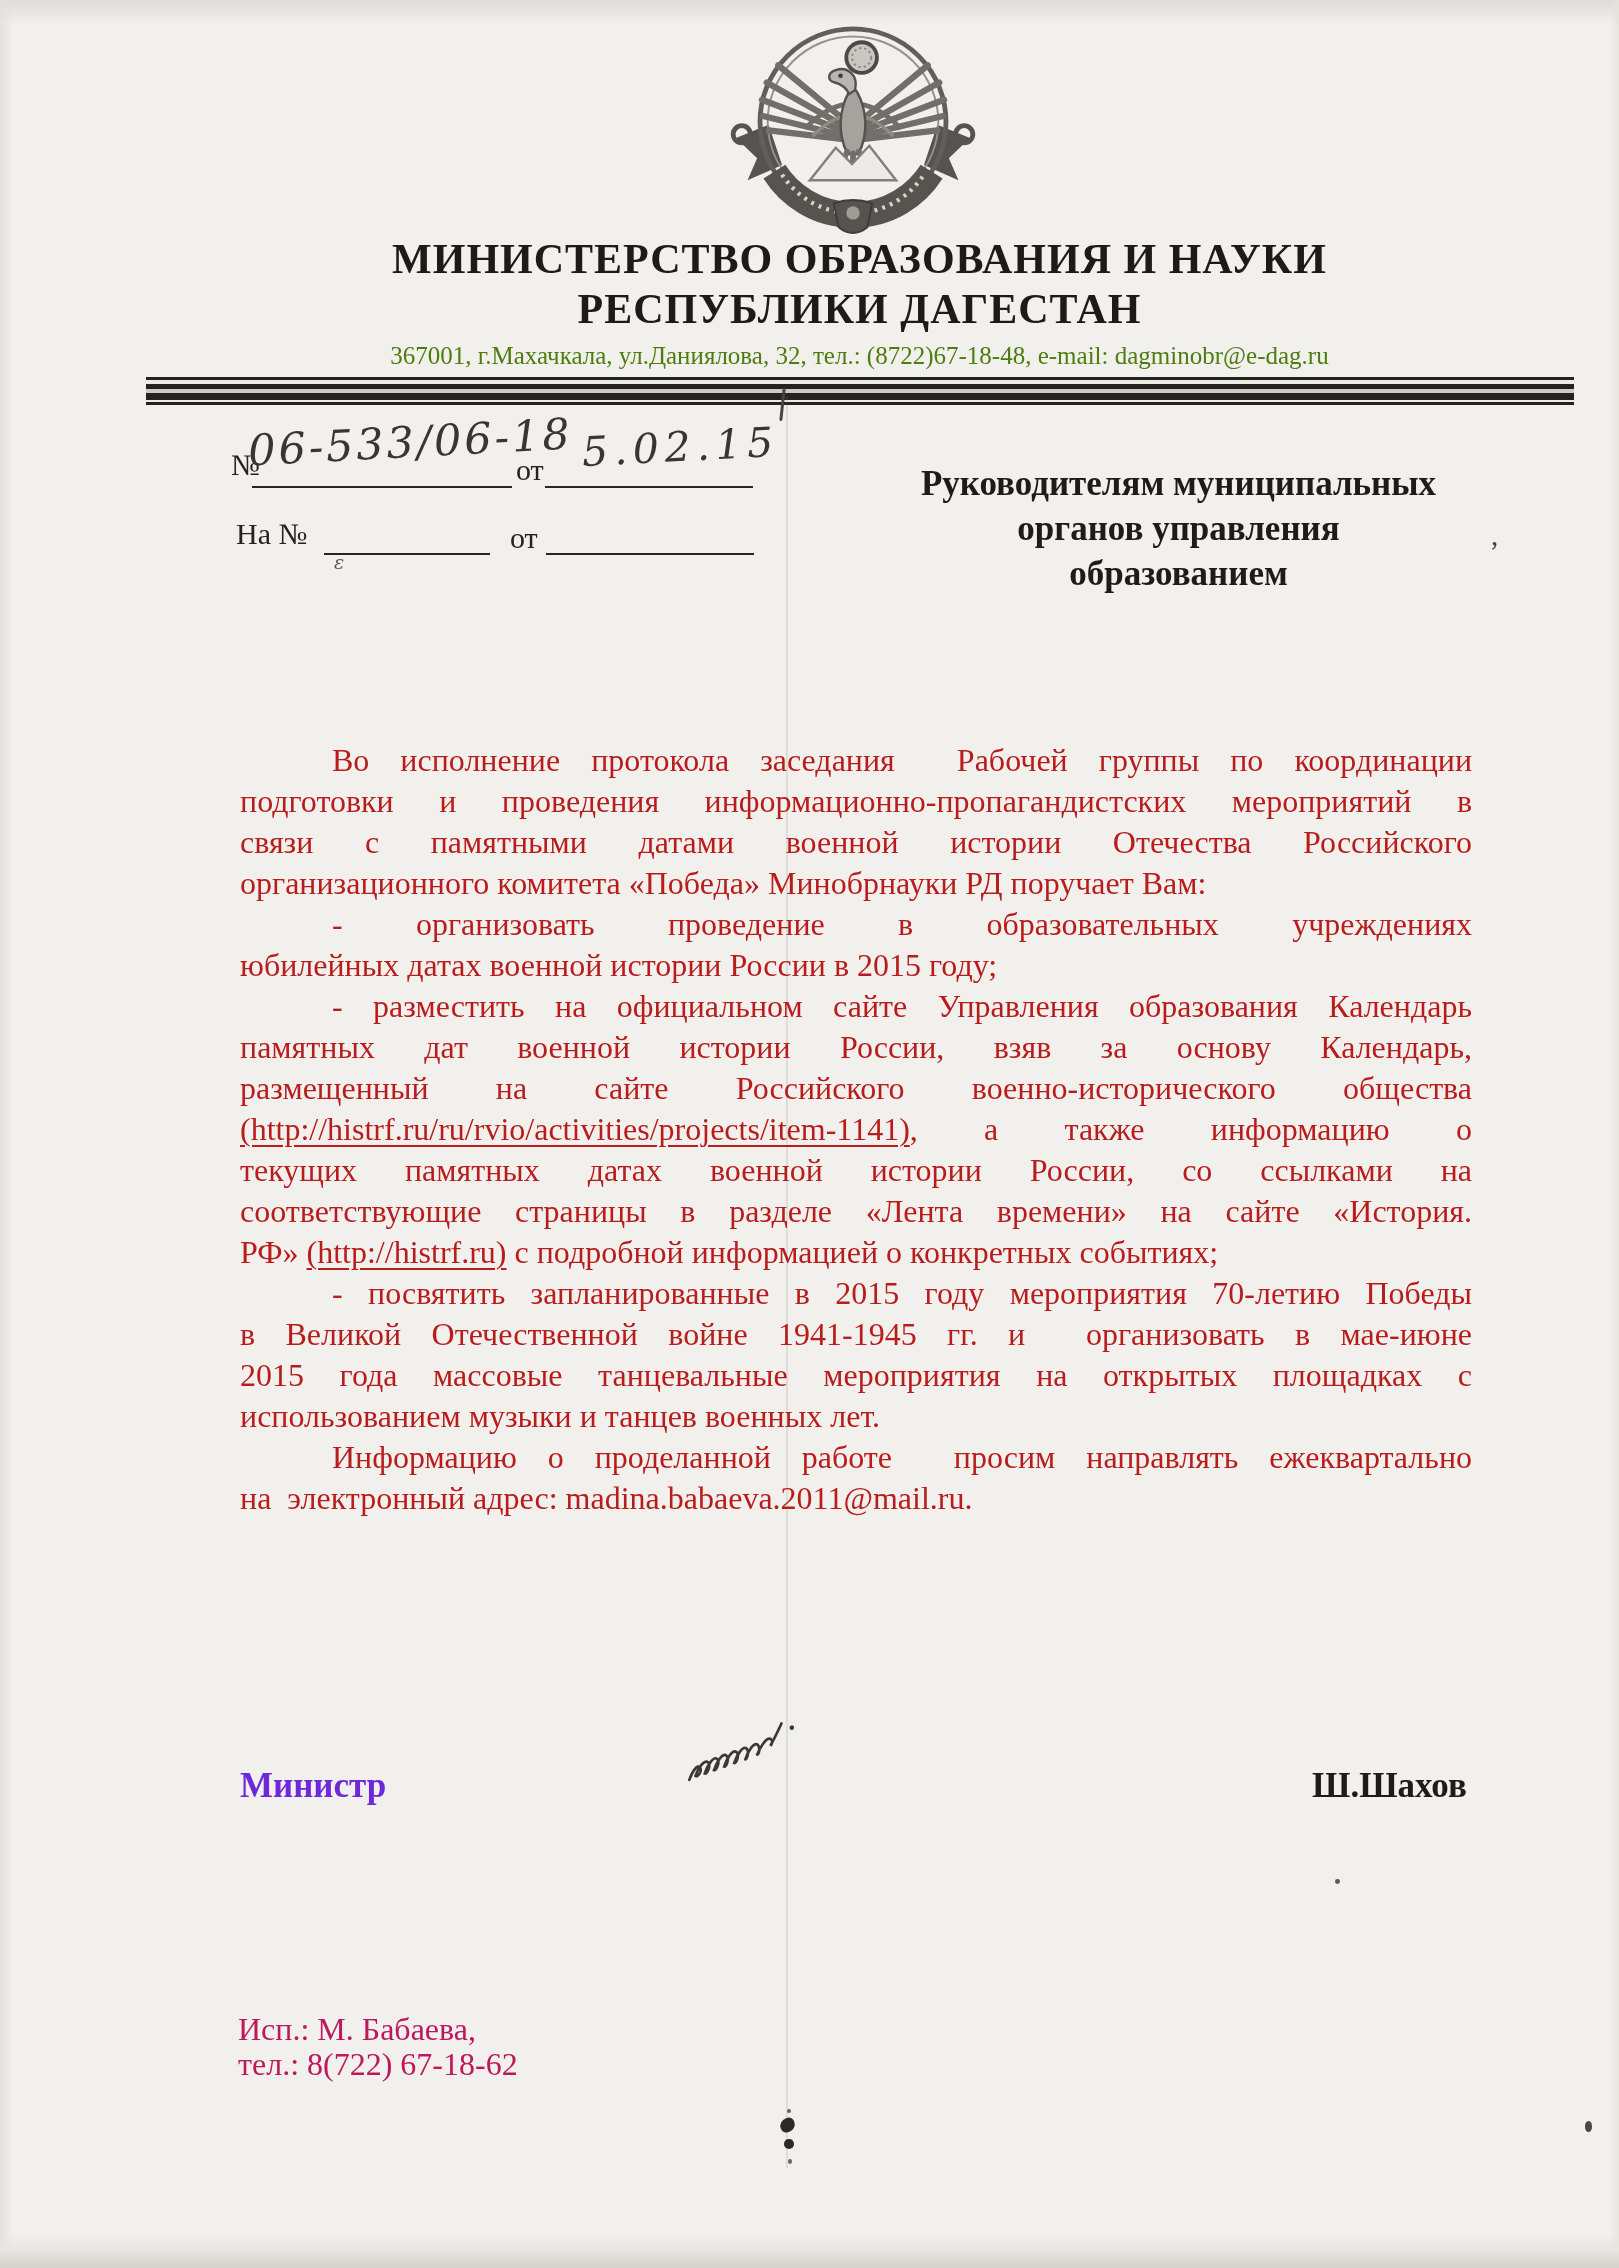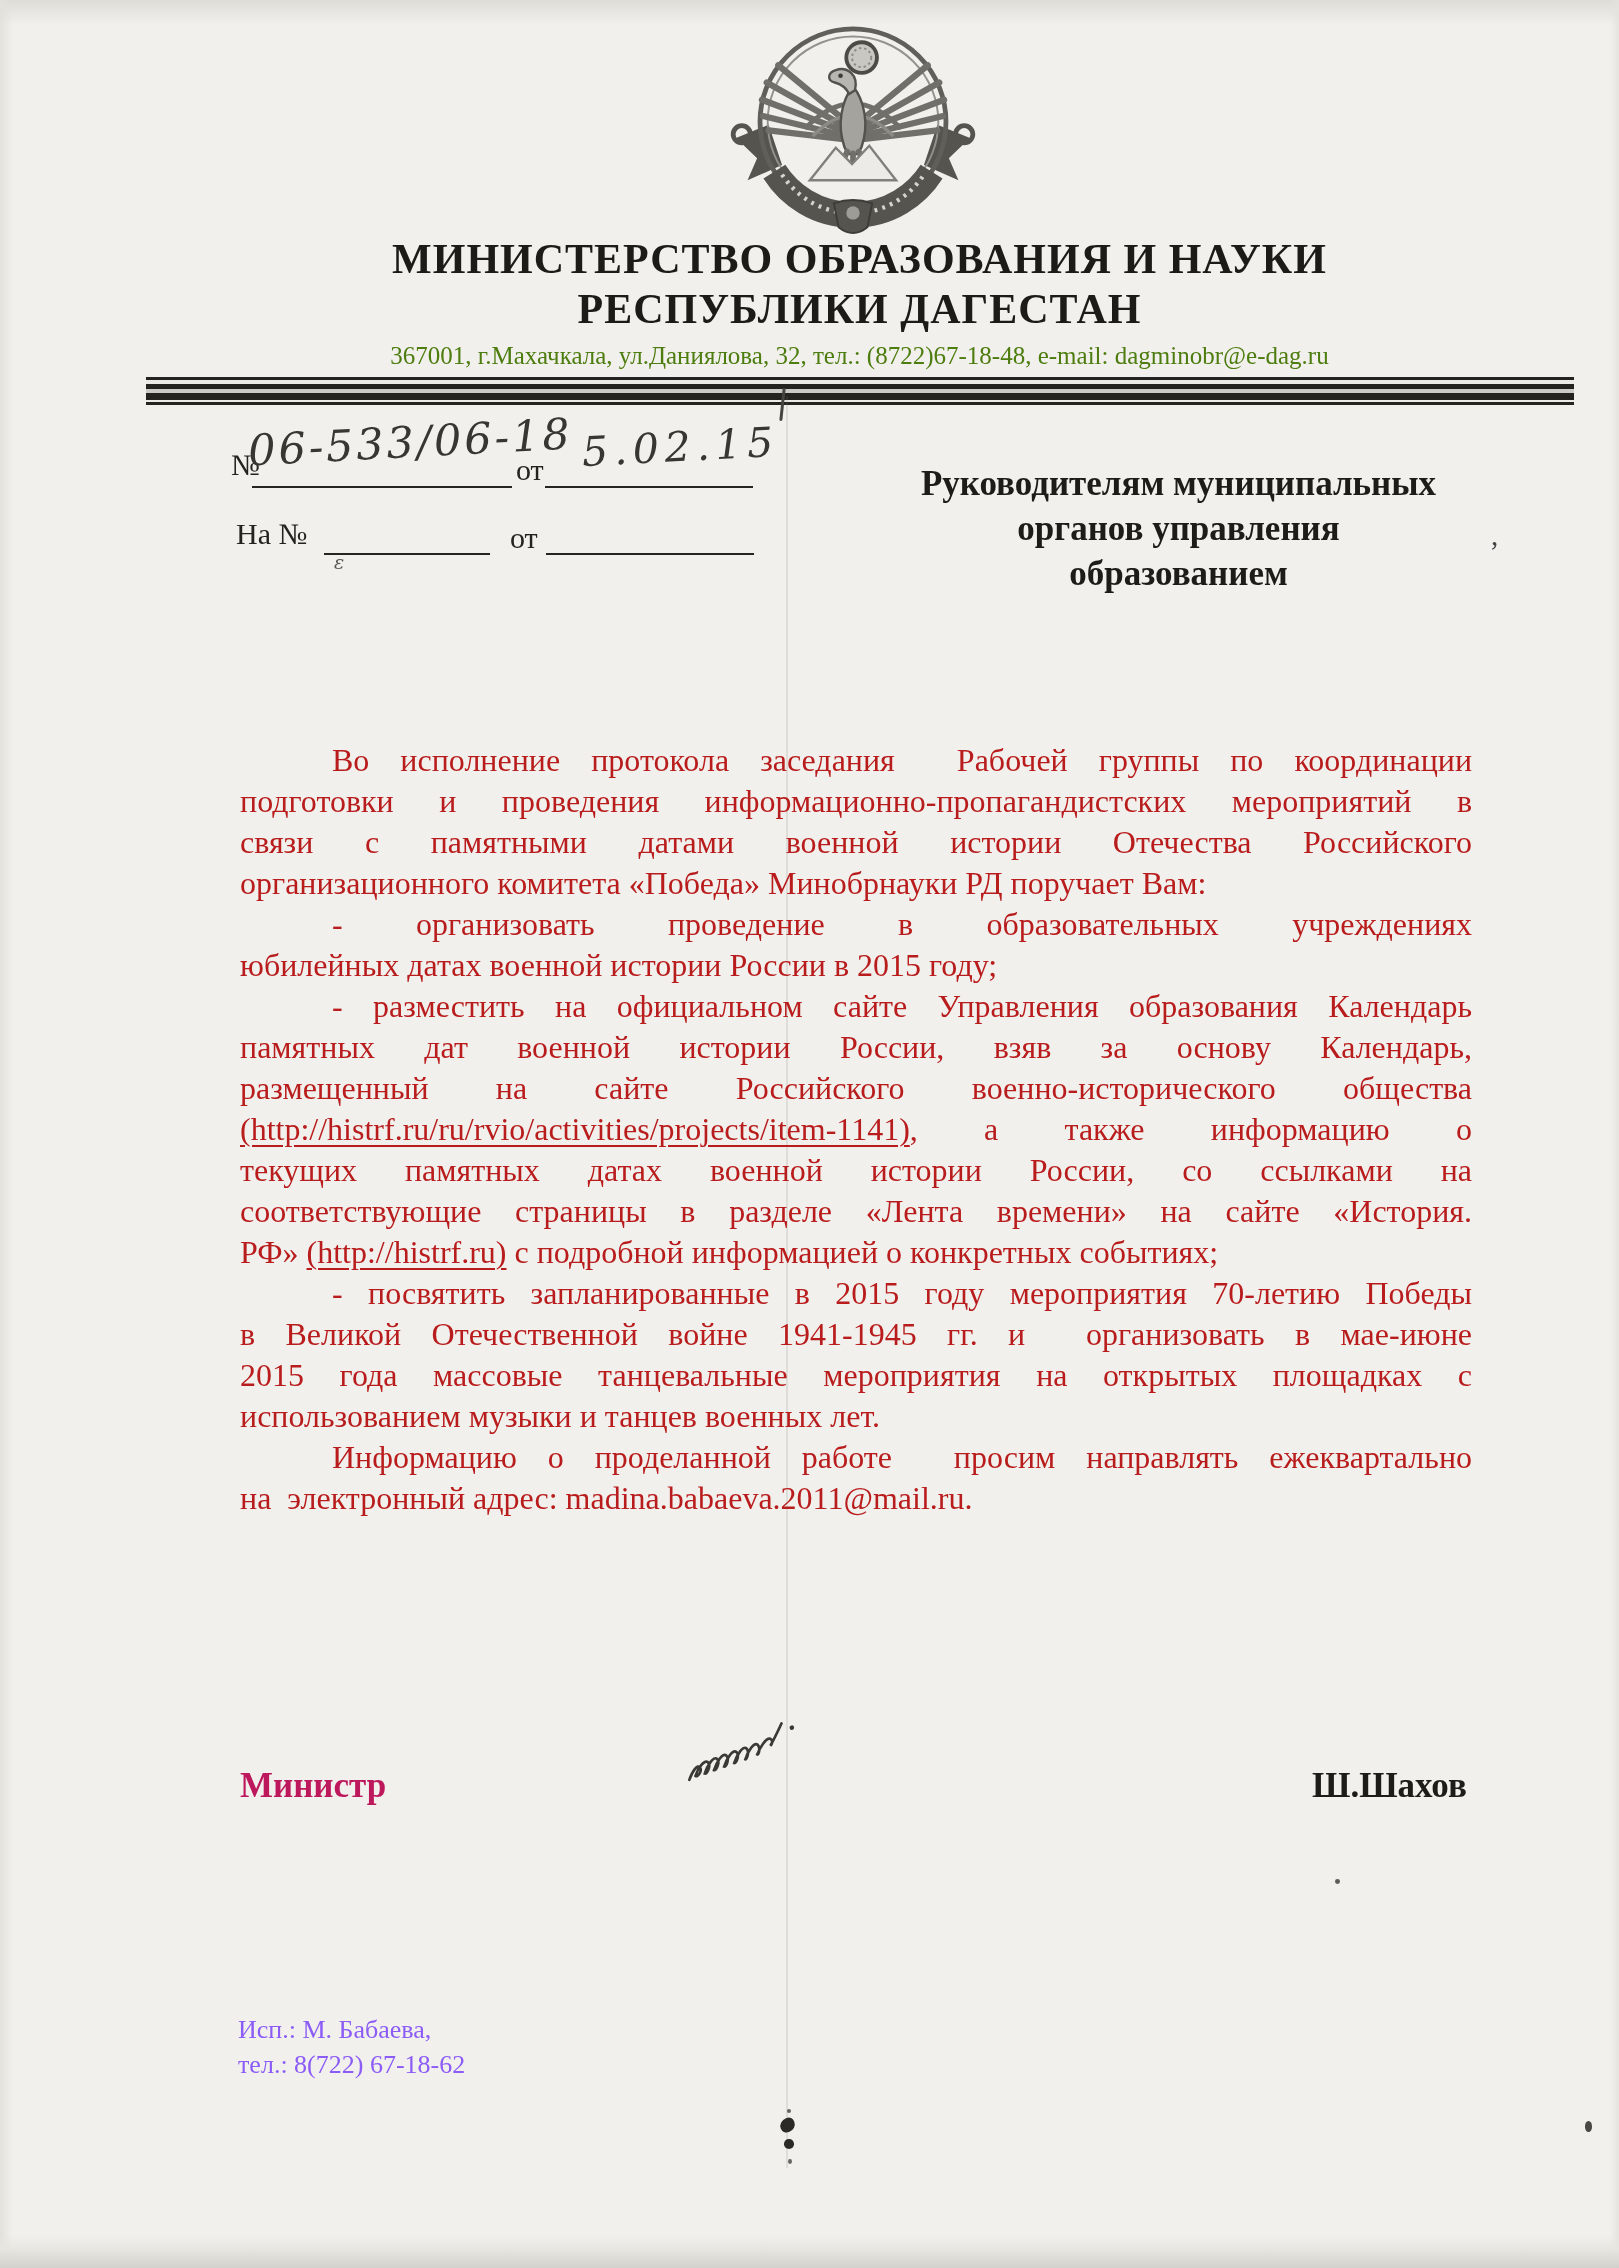--- a/index.html
+++ b/index.html
@@ -55,24 +55,24 @@
   
   .body-text{position:absolute;left:240px;top:740px;width:1232px;
     font-size:32px;color:#b91c1c;}
   .bl{height:41px;line-height:41px;text-align:justify;text-align-last:justify;
     white-space:nowrap;}
   .bl.last{text-align-last:left;}
   .bl.first{text-indent:92px;}
   .bl .u{text-decoration:underline;text-decoration-thickness:1.9px;text-underline-offset:4.8px;}
   
   .sig-squiggle{position:absolute;left:678px;top:1718px;transform:rotate(-9deg);}
-  .sig-role{position:absolute;left:240px;top:1766px;font-weight:bold;font-size:35px;color:#be185d;}
+  .sig-role{position:absolute;left:240px;top:1766px;font-weight:bold;font-size:35px;color:#6d28d9;}
   .sig-name{position:absolute;left:1312px;top:1766px;font-weight:bold;font-size:35px;color:#1d1c19;}
   
-  .footer{position:absolute;left:238px;top:2012px;font-size:26px;line-height:35px;color:#8b5cf6;font-family:Liberation Serif, serif;}
+  .footer{position:absolute;left:238px;top:2012px;font-size:32px;line-height:35px;color:#be185d;font-family:Liberation Serif, serif;}
   
   .speck{position:absolute;border-radius:50%;background:#2b2a26;}
   .sp1{left:780px;top:2118px;width:15.4px;height:14.4px;transform:rotate(-20deg);border-radius:60% 40% 55% 45%;}
   .sp2{left:784px;top:2139px;width:9.6px;height:9.6px;}
   .sp3{left:787px;top:2109px;width:3.8px;height:3.8px;opacity:.7;}
   .sp4{left:788px;top:2159px;width:3.8px;height:4.8px;opacity:.7;}
   .sp5{left:1585px;top:2121px;width:6.7px;height:10.6px;opacity:.85;}
   .sp6{left:1335px;top:1879px;width:4.8px;height:4.8px;opacity:.75;}
   .comma-artifact{position:absolute;left:1491px;top:519px;font-size:29px;color:#434240;}
 </style>

